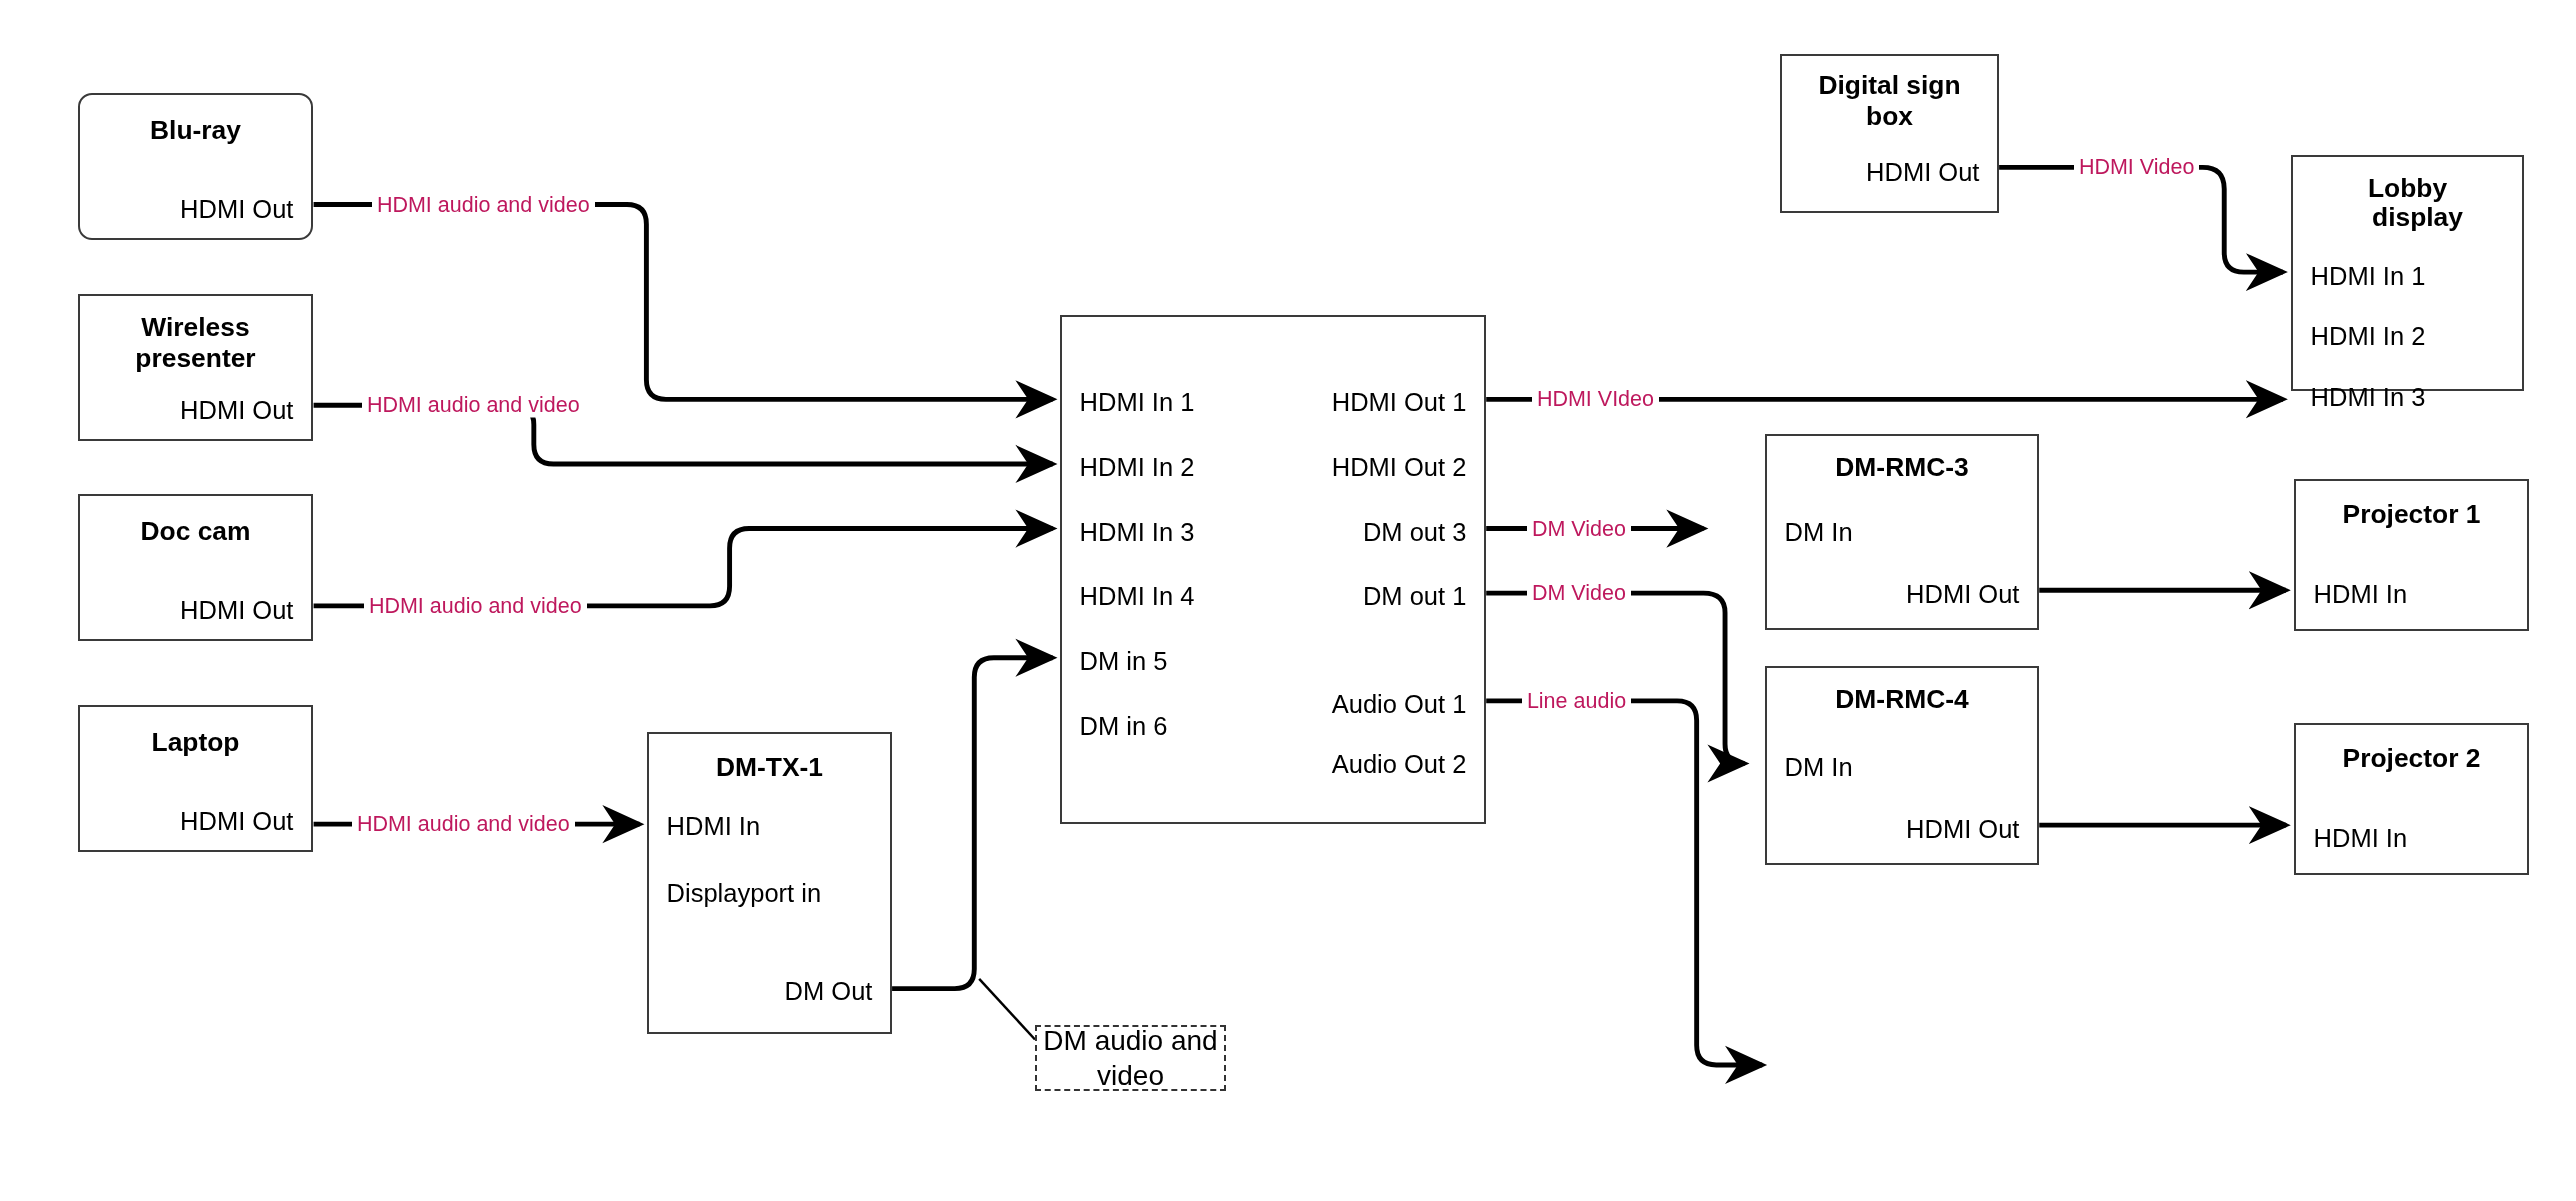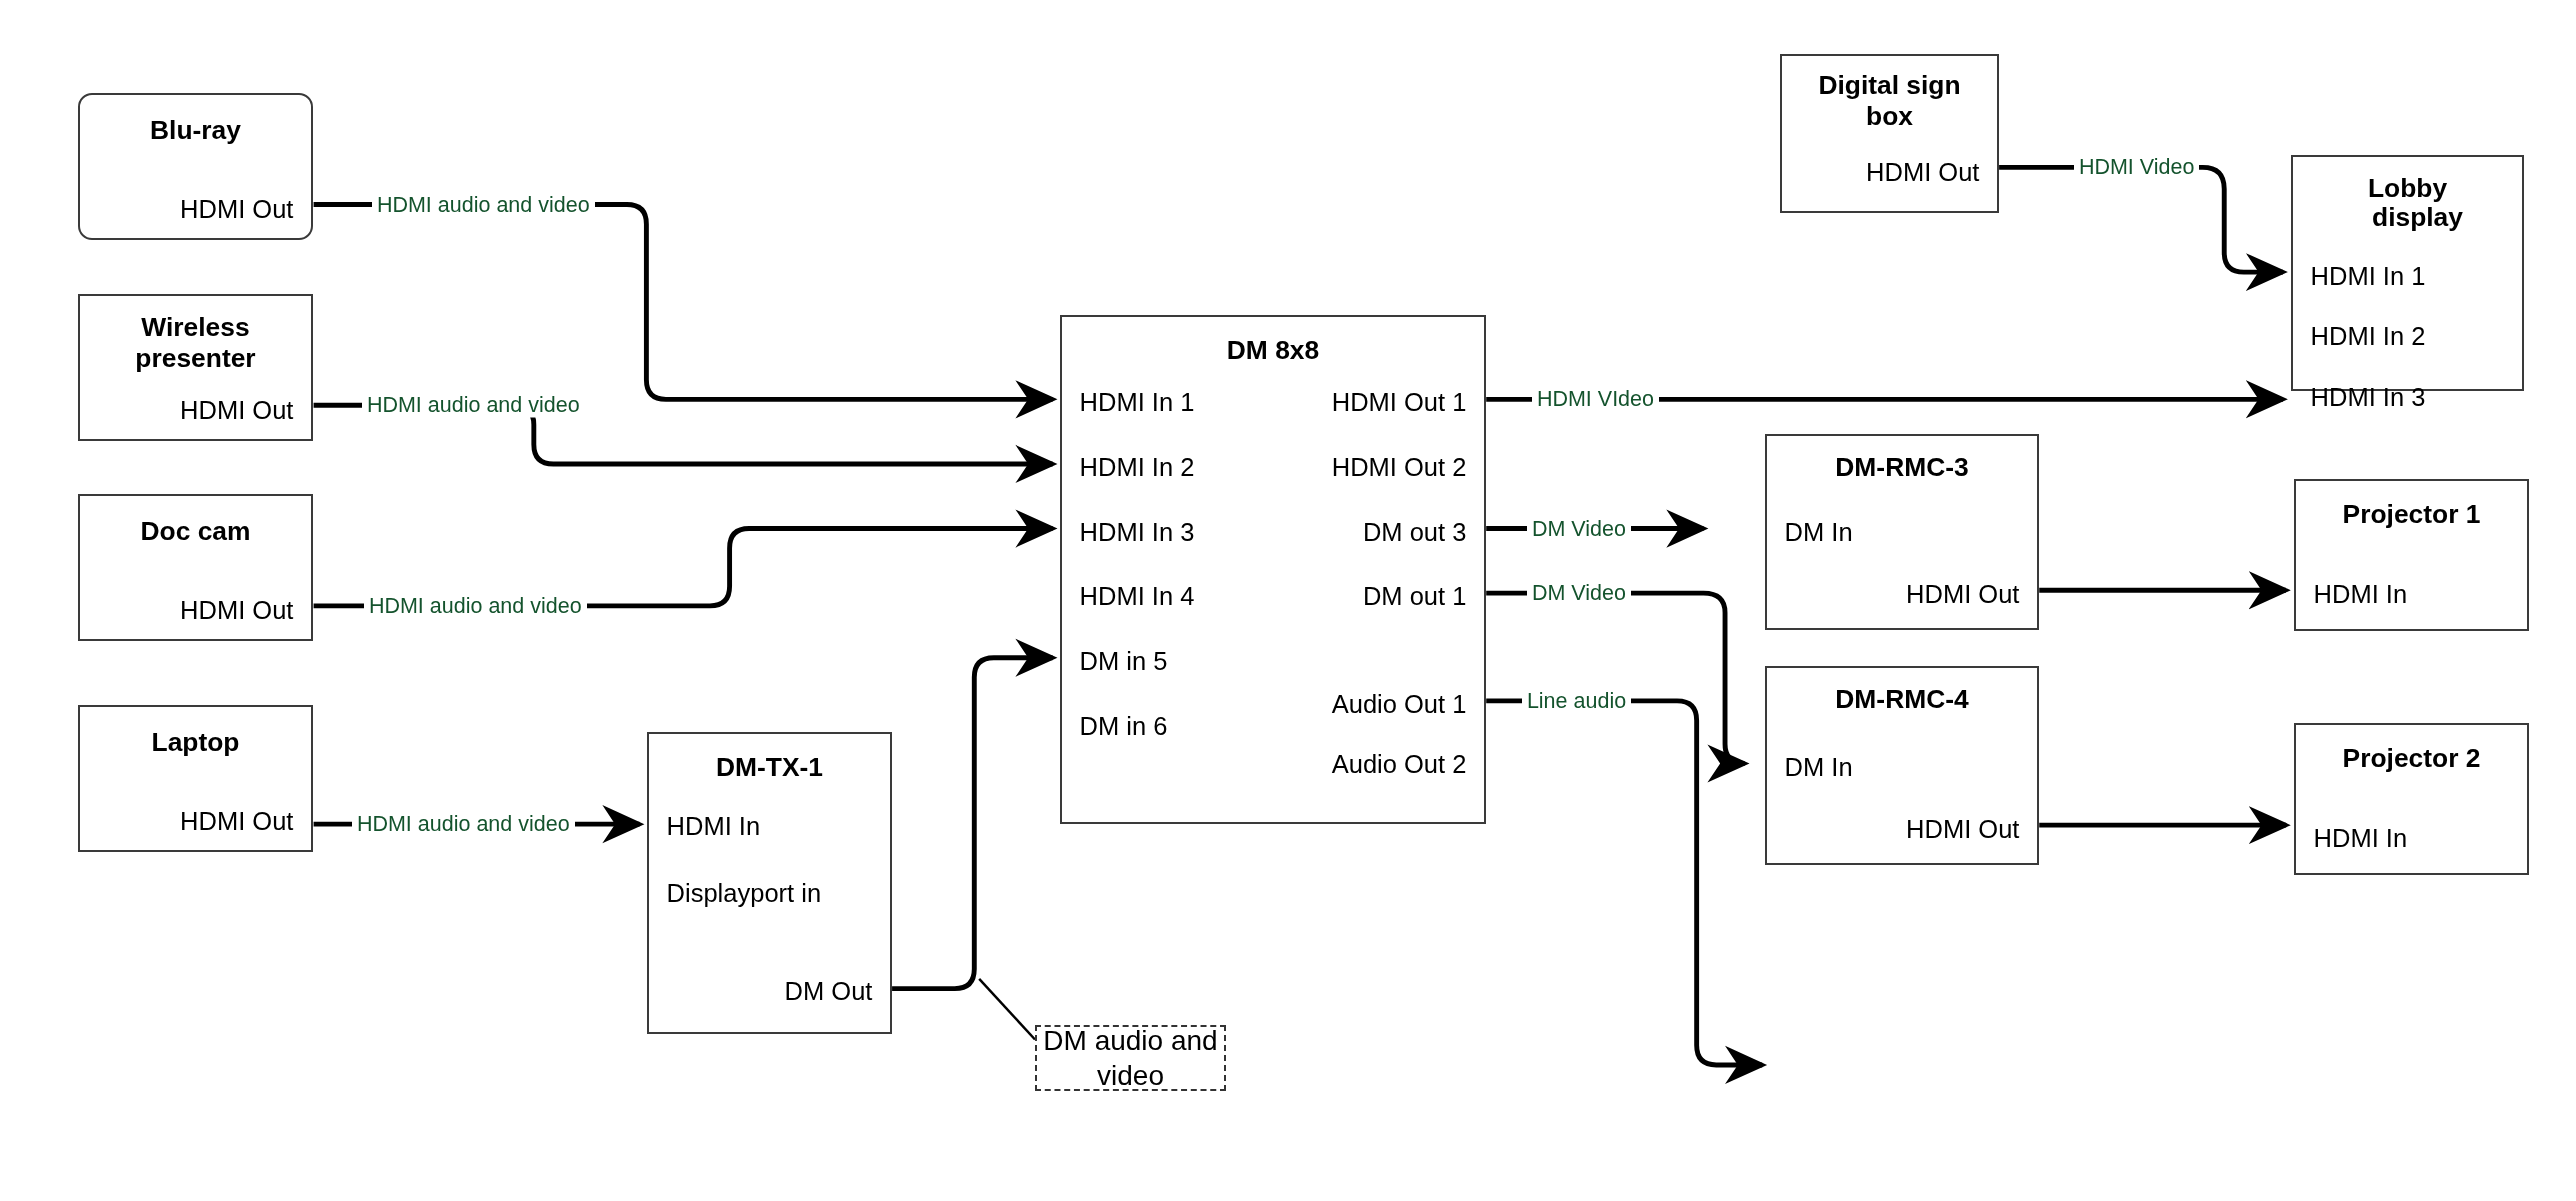--- a/index.html
+++ b/index.html
@@ -43,21 +43,21 @@
     position: absolute;
     font-size: 25.5px;
     color: #000000;
     white-space: nowrap;
   }
   .port.left  { left: 17.6px;  text-align: right; }
   .port.right { right: 17.6px; text-align: right; }
   .edge-label {
     position: absolute;
     font-size: 21.5px;
-    color: #14532d;
+    color: #be185d;
     background: #ffffff;
     white-space: nowrap;
     padding: 0 4.9px;
     transform: translateY(-50%);
   }
   .callout {
     position: absolute;
     box-sizing: border-box;
     border: 2px dashed #333333;
     background: #ffffff;
@@ -134,21 +134,20 @@
   </div>
 
   <div class="node" style="left:647px; top:732px; width:245px; height:302px;">
     <div class="node-title" style="top:17.6px;">DM-TX-1</div>
     <div class="port left" style="top:78px;">HDMI In</div>
     <div class="port left" style="top:145px;">Displayport in</div>
     <div class="port right" style="top:243px;">DM Out</div>
   </div>
 
   <div class="node" style="left:1060px; top:315px; width:426px; height:509px;">
-    <div class="node-title" style="top:17.6px;">DM 8x8</div>
 
     <div class="port left" style="top:71px;">HDMI In 1</div>
     <div class="port left" style="top:136px;">HDMI In 2</div>
     <div class="port left" style="top:201px;">HDMI In 3</div>
     <div class="port left" style="top:265px;">HDMI In 4</div>
     <div class="port left" style="top:330px;">DM in 5</div>
     <div class="port left" style="top:395px;">DM in 6</div>
 
     <div class="port right" style="top:71px;">HDMI Out 1</div>
     <div class="port right" style="top:136px;">HDMI Out 2</div>

